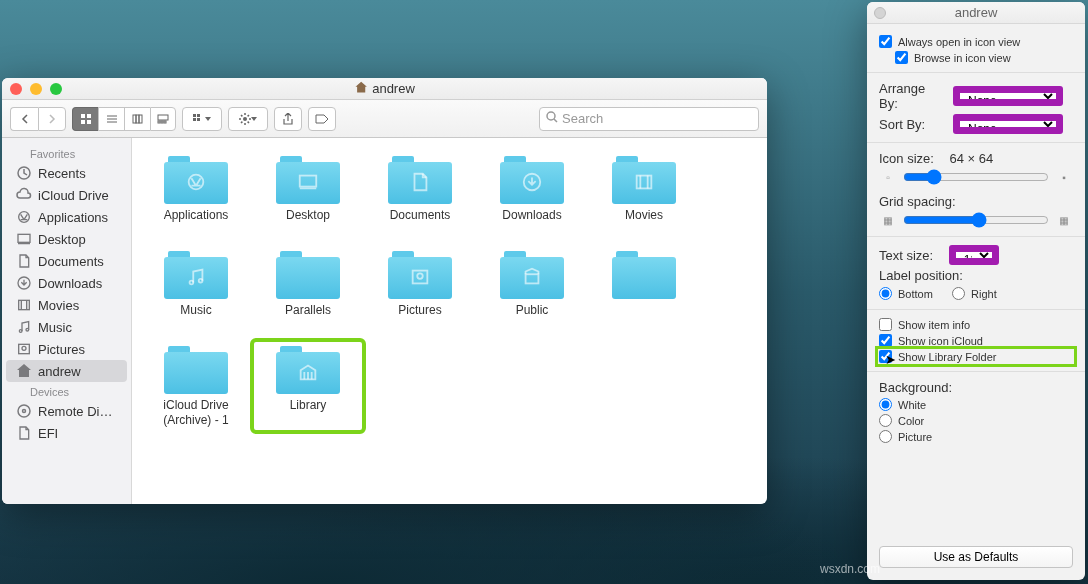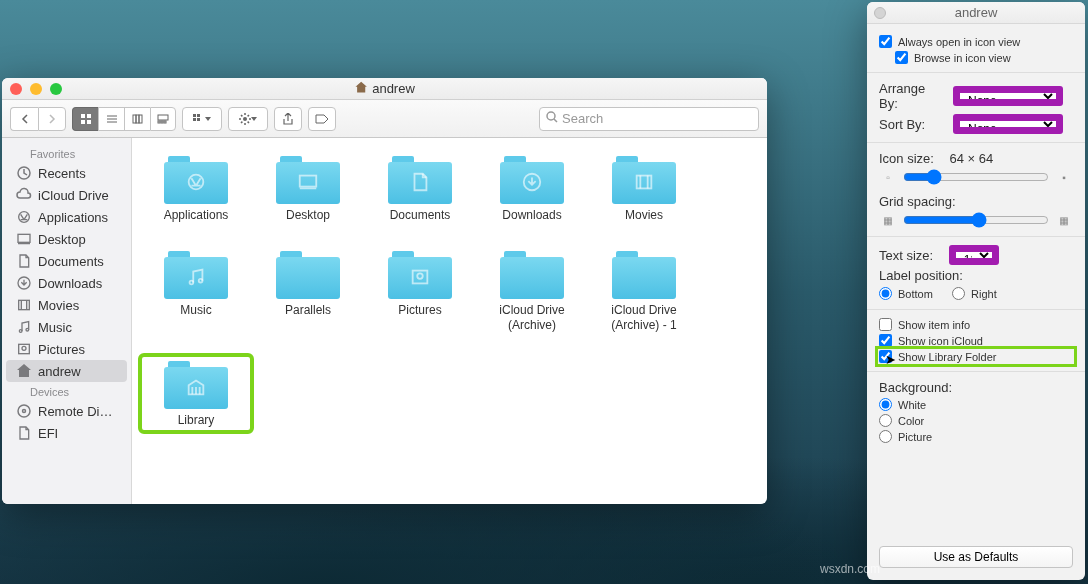--- a/index.html
+++ b/index.html
@@ -374,24 +374,35 @@
                     <circle cx="12" cy="11" r="3"></circle>
                   </svg></span>
               </div>
             </div>
             <div class="item-label">Pictures</div>
           </div>
           <div class="item">
             <div class="folder-icon">
               <div class="tab"></div>
               <div class="body">
+                <span class="glyph"><svg viewBox="0 0 24 24" fill="none" stroke="currentColor" stroke-width="2">
+                    <rect x="5" y="9" width="14" height="10"></rect>
+                    <path d="M5 9V6l7-3 7 3v3"></path>
+                  </svg></span>
+              </div>
+            </div>
+            <div class="item-label">Public</div>
+          </div>
+          <div class="item">
+            <div class="folder-icon">
+              <div class="tab"></div>
+              <div class="body">
                 <span class="glyph"></span>
               </div>
             </div>
-            <div class="item-label">iCloud Drive (Archive)</div>
           </div>
           <div class="item">
             <div class="folder-icon">
               <div class="tab"></div>
               <div class="body">
                 <span class="glyph"></span>
               </div>
             </div>
             <div class="item-label">iCloud Drive (Archive) - 1</div>
           </div>

